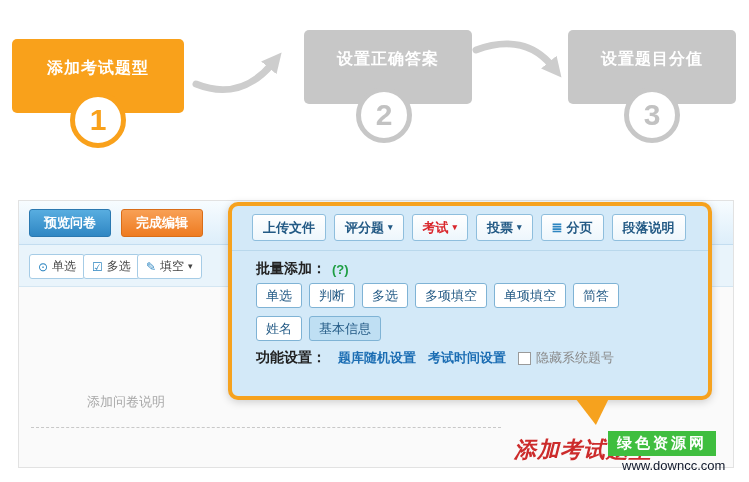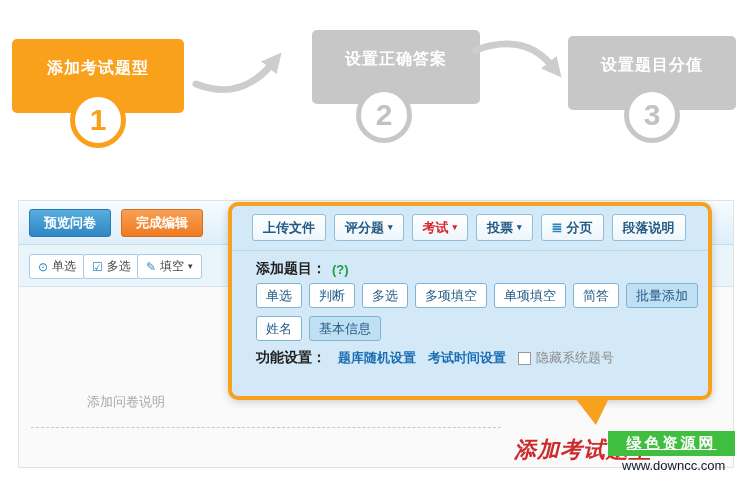--- a/index.html
+++ b/index.html
@@ -4,22 +4,22 @@
 <style>
   html,body{margin:0;padding:0;}
   body{font-family:"Liberation Sans",sans-serif;background:#fff;}
   .stage{position:relative;width:749px;height:482px;background:#fff;overflow:hidden;}
   .stage *{box-sizing:border-box;}
 
   
   .step-box{position:absolute;display:flex;align-items:center;justify-content:center;
     color:#fff;font-weight:bold;font-size:16px;letter-spacing:1px;border-radius:5px;padding-bottom:16px;}
   .box1{left:12px;top:39px;width:172px;height:74px;background:#F9A11B;}
-  .box2{left:312px;top:30px;width:168px;height:74px;background:#C7C7C7;}
-  .box3{left:568px;top:36px;width:168px;height:74px;background:#C7C7C7;}
+  .box2{left:304px;top:30px;width:168px;height:74px;background:#C7C7C7;}
+  .box3{left:568px;top:30px;width:168px;height:74px;background:#C7C7C7;}
   .step-circle{position:absolute;width:56px;height:56px;border-radius:50%;background:#fff;
     display:flex;align-items:center;justify-content:center;font-size:30px;font-weight:bold;}
   .circ1{left:70px;top:92px;border:5px solid #F9A11B;color:#F9A11B;}
   .circ2{left:356px;top:87px;border:5px solid #C7C7C7;color:#C2C2C2;}
   .circ3{left:624px;top:87px;border:5px solid #C7C7C7;color:#C2C2C2;}
   .arrow{position:absolute;}
 
   
   .panel{position:absolute;left:18px;top:200px;width:716px;height:268px;background:#fafafa;border:1px solid #e2e2e2;}
   .toolbar1{position:absolute;left:0;top:0;width:100%;height:44px;
@@ -58,22 +58,22 @@
   .settings-row{position:absolute;left:24px;top:143px;display:flex;align-items:center;gap:12px;}
   .link{color:#1b6db3;font-size:13px;font-weight:bold;cursor:pointer;text-decoration:none;}
   .cb{width:13px;height:13px;background:#fff;border:1px solid #9a9a9a;display:inline-block;}
   .cb-label{color:#8a8a8a;font-size:13px;margin-left:-7px;}
   .pointer{position:absolute;left:577px;top:398px;width:0;height:0;transform:skewX(8deg);
     border-left:17px solid transparent;border-right:17px solid transparent;border-top:27px solid #F6A21E;}
 
   
   .annotation{position:absolute;left:514px;top:435px;font-family:"DejaVu Serif",serif;font-style:italic;
     font-weight:bold;font-size:22px;color:#cc2b2b;letter-spacing:1px;white-space:nowrap;}
-  .wm-box{position:absolute;left:608px;top:431px;width:127px;height:25px;background:#3fbe3f;color:#fff;
-    font-weight:bold;font-size:15px;display:flex;align-items:center;justify-content:center;letter-spacing:3px;text-decoration:underline;}
+  .wm-box{position:absolute;left:608px;top:431px;width:108px;height:25px;background:#3fbe3f;color:#fff;
+    font-weight:bold;font-size:15px;display:flex;align-items:center;justify-content:center;letter-spacing:3px;}
   .wm-url{position:absolute;left:622px;top:458px;color:#0f172a;font-size:13px;font-weight:normal;}
 </style>
 </head>
 <body>
 
 <div class="stage">
 
   <div class="step-box box1">
     <span>添加考试题型</span>
   </div>
@@ -159,32 +159,31 @@
         <span>分页</span>
       </button>
       <button class="menu-btn">
         <span>段落说明</span>
       </button>
     </div>
 
     <div class="popup-divider"></div>
 
     <div class="add-row">
-      <span class="bold-label">添加题目：</span>
+      <span class="bold-label">批量添加：</span>
       <span class="help">(?)</span>
     </div>
 
     <div class="type-row row-types1">
       <button class="type-btn">单选</button>
       <button class="type-btn">判断</button>
       <button class="type-btn">多选</button>
       <button class="type-btn">多项填空</button>
       <button class="type-btn">单项填空</button>
       <button class="type-btn">简答</button>
-      <button class="type-btn hl">批量添加</button>
     </div>
 
     <div class="type-row row-types2">
       <button class="type-btn">姓名</button>
       <button class="type-btn hl">基本信息</button>
     </div>
 
     <div class="settings-row">
       <span class="bold-label">功能设置：</span>
       <a class="link">题库随机设置</a>

